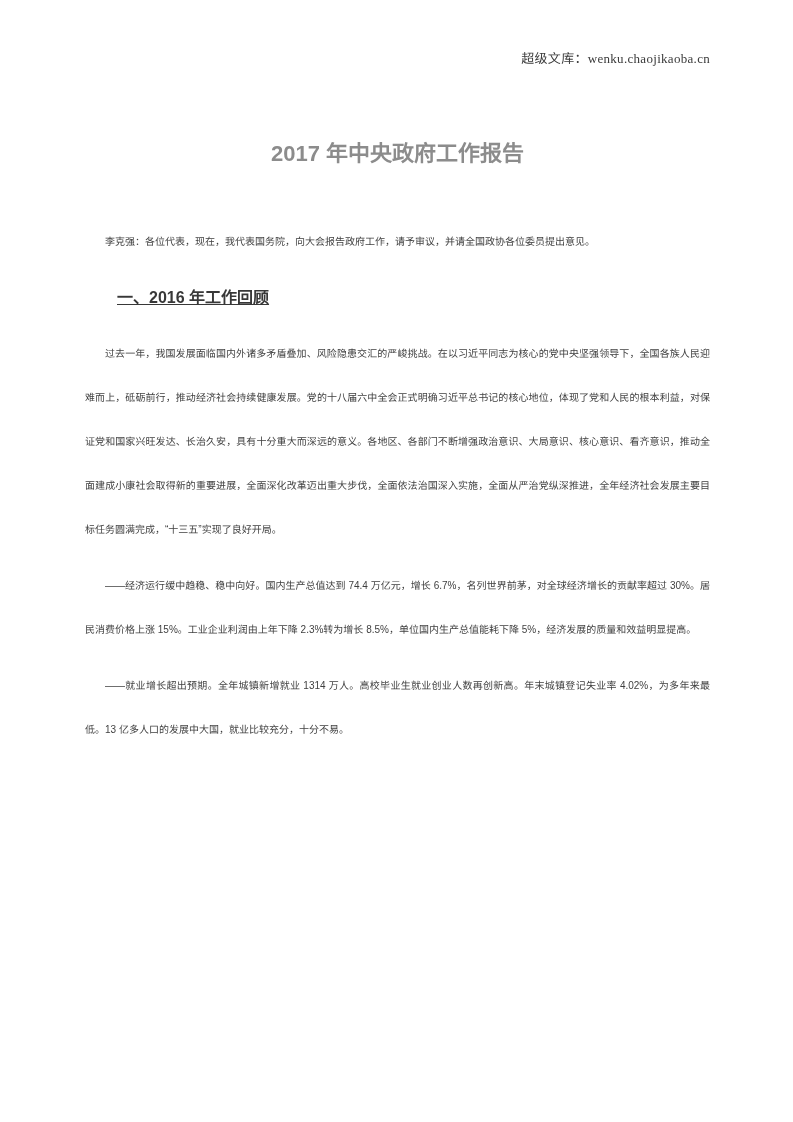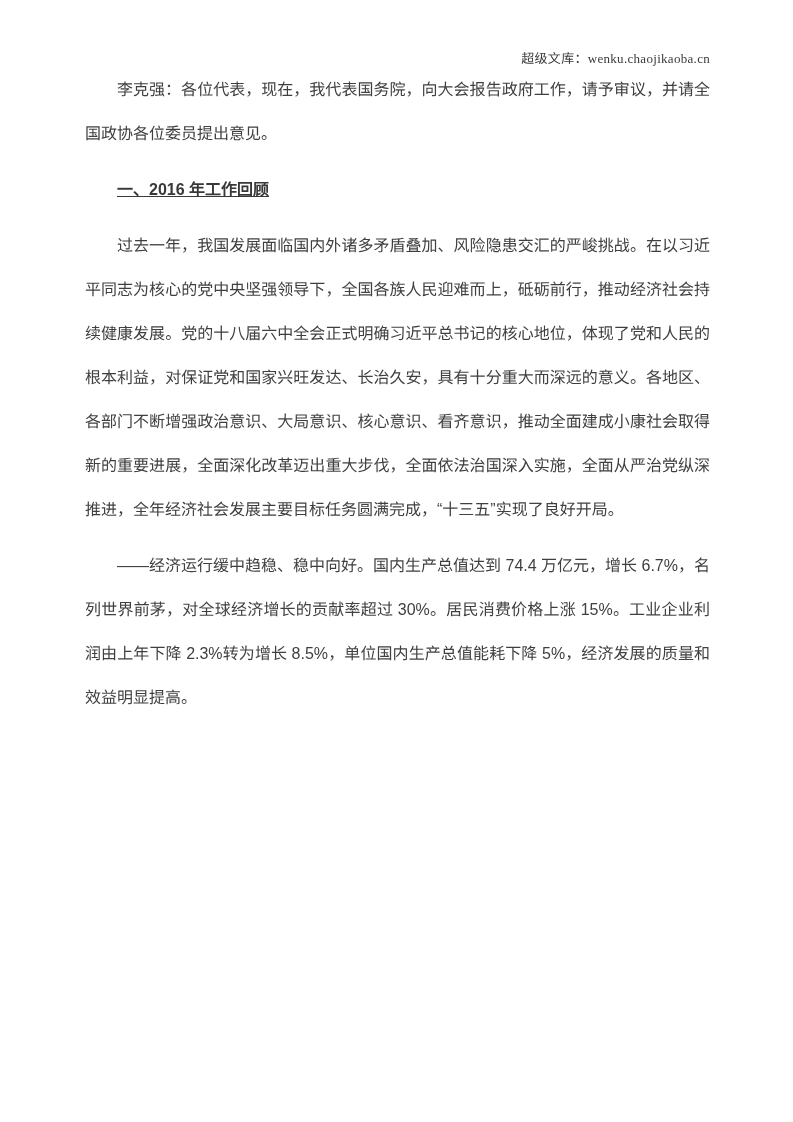--- a/index.html
+++ b/index.html
@@ -32,21 +32,21 @@
   .doc-title {
     margin: 64px 0 44px 0;
     text-align: center;
     font-size: 22px;
     font-weight: bold;
     line-height: 44px;
     color: #8c8c8c;
   }
   .para {
     margin: 0 0 12px 0;
-    font-size: 16px;
+    font-size: 10px;
     line-height: 44px;
     color: #3f3f3f;
     text-align: justify;
     text-indent: 2em;
     word-break: break-all;
   }
   .heading {
     margin: 0 0 12px 0;
     font-size: 16px;
     font-weight: bold;
@@ -60,25 +60,27 @@
 <body>
 
 <div class="page">
 
   <div class="page-header">
     <span>超级文库：wenku.chaojikaoba.cn</span>
   </div>
 
   <div class="doc-body">
 
+    <h1 class="doc-title">2017 年中央政府工作报告</h1>
 
     <p class="para">李克强：各位代表，现在，我代表国务院，向大会报告政府工作，请予审议，并请全国政协各位委员提出意见。</p>
 
     <h2 class="heading">一、2016 年工作回顾</h2>
 
     <p class="para">过去一年，我国发展面临国内外诸多矛盾叠加、风险隐患交汇的严峻挑战。在以习近平同志为核心的党中央坚强领导下，全国各族人民迎难而上，砥砺前行，推动经济社会持续健康发展。党的十八届六中全会正式明确习近平总书记的核心地位，体现了党和人民的根本利益，对保证党和国家兴旺发达、长治久安，具有十分重大而深远的意义。各地区、各部门不断增强政治意识、大局意识、核心意识、看齐意识，推动全面建成小康社会取得新的重要进展，全面深化改革迈出重大步伐，全面依法治国深入实施，全面从严治党纵深推进，全年经济社会发展主要目标任务圆满完成，“十三五”实现了良好开局。</p>
 
     <p class="para">——经济运行缓中趋稳、稳中向好。国内生产总值达到 74.4 万亿元，增长 6.7%，名列世界前茅，对全球经济增长的贡献率超过 30%。居民消费价格上涨 15%。工业企业利润由上年下降 2.3%转为增长 8.5%，单位国内生产总值能耗下降 5%，经济发展的质量和效益明显提高。</p>
 
+    <p class="para">——就业增长超出预期。全年城镇新增就业 1314 万人。高校毕业生就业创业人数再创新高。年末城镇登记失业率 4.02%，为多年来最低。13 亿多人口的发展中大国，就业比较充分，十分不易。</p>
 
   </div>
 
 </div>
 
 </body></html>

